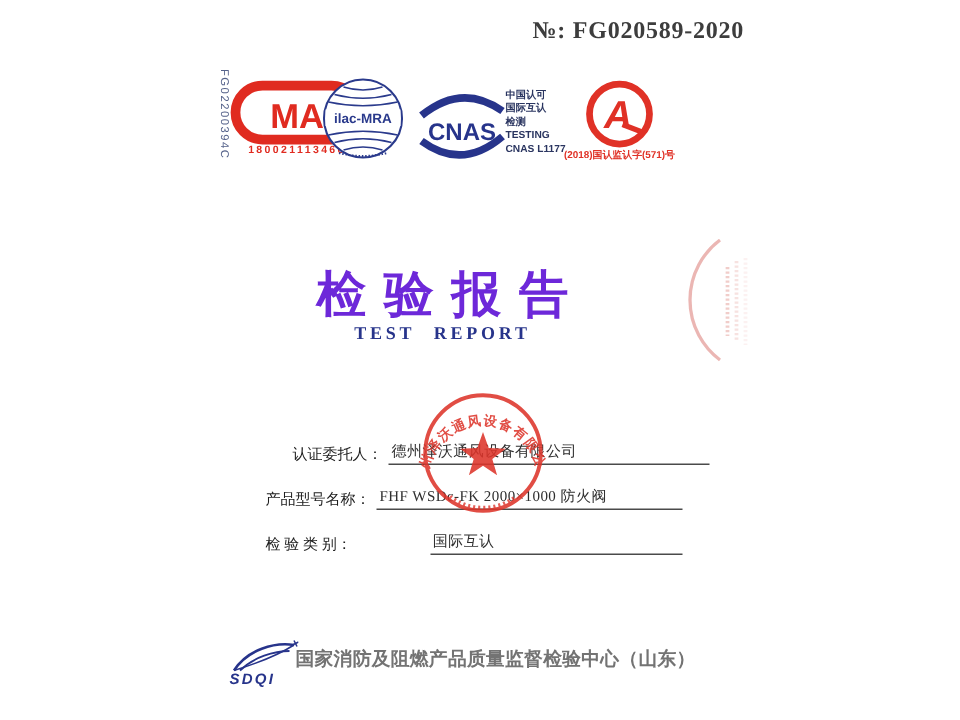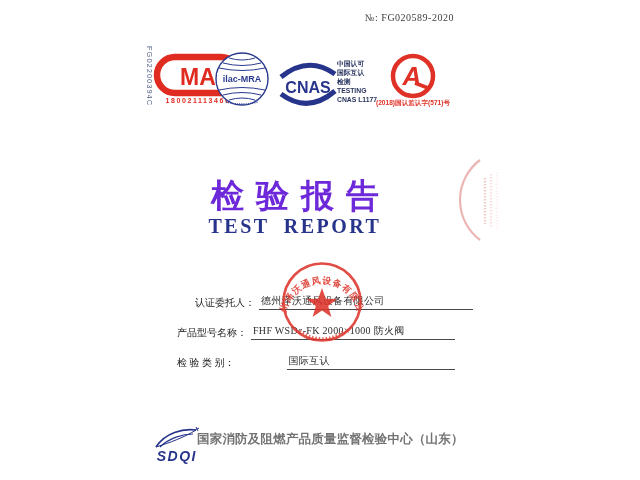--- a/index.html
+++ b/index.html
@@ -1,54 +1,54 @@
 <!DOCTYPE html>
 <html><head>
 <meta charset="utf-8">
 <style>
   html,body{margin:0;padding:0;background:#ffffff;}
   .page{position:relative;width:640px;height:480px;background:#ffffff;overflow:hidden;
         font-family:"Liberation Serif",serif;}
   .abs{position:absolute;}
 
   
-  .report-no{top:12px;left:365px;font-size:10px;color:#3d3d3d;letter-spacing:.5px;}
+  .report-no{top:12px;left:355px;font-size:16px;color:#3d3d3d;letter-spacing:.5px;font-weight:bold;}
 
   
   .side-serial{top:46px;left:154px;font-size:7.5px;color:#55628a;letter-spacing:1px;
                transform:rotate(90deg);transform-origin:top left;white-space:nowrap;
                font-family:"Liberation Sans",sans-serif;}
 
   
   .logo{top:52px;}
   .cma-num{top:97px;left:152px;width:92px;text-align:center;font-size:7px;color:#e02b20;
            letter-spacing:1.6px;font-family:"Liberation Sans",sans-serif;font-weight:bold;}
   .cnas-lines{top:59px;left:337px;font-size:6.8px;line-height:9px;color:#2a3560;
               font-family:"Liberation Sans",sans-serif;font-weight:bold;white-space:pre-line;}
   .cal-num{top:99px;left:368px;width:90px;text-align:center;font-size:6.6px;color:#e03126;
            font-weight:bold;font-family:"Liberation Sans",sans-serif;}
 
   
   .title-zh{top:174px;left:145px;width:300px;text-align:center;font-size:33px;font-weight:bold;
             color:#6d28d9;letter-spacing:12px;padding-left:12px;box-sizing:border-box;
             font-family:"Liberation Sans",sans-serif;}
-  .title-en{top:215px;left:145px;width:300px;text-align:center;font-size:20px;font-weight:bold;
+  .title-en{top:215px;left:145px;width:300px;text-align:center;font-size:12px;font-weight:bold;
             color:#27348b;letter-spacing:2.5px;word-spacing:7px;}
 
   
   .field-row{left:177px;width:278px;display:flex;align-items:flex-end;height:15px;}
   .field-label{flex:none;font-size:10px;color:#1c1c1c;white-space:nowrap;padding-right:4px;}
   .field-value{flex:1;border-bottom:1px solid #4a4a4a;font-size:10px;color:#2e2e2e;
                white-space:nowrap;padding:0 2px 1px 2px;letter-spacing:.3px;}
 
   
   .footer-zh{top:431px;left:197px;font-size:12.5px;font-weight:bold;color:#737373;
              font-family:"Liberation Sans",sans-serif;letter-spacing:.2px;}
   .footer-en{top:453px;left:199px;width:250px;font-size:7px;color:#27348b;}
-  .sdqi{top:448px;left:153px;width:44px;text-align:right;font-size:14px;font-weight:bold;
+  .sdqi{top:448px;left:153px;width:44px;text-align:left;font-size:10px;font-weight:bold;
         font-style:italic;color:#27348b;letter-spacing:1.5px;
         font-family:"Liberation Sans",sans-serif;}
 
   .seal{top:252px;left:272px;opacity:.88;}
   .seal2{top:150px;left:448px;opacity:.7;}
   svg text{font-family:"Liberation Sans",sans-serif;}
 </style>
 </head>
 <body>
 

